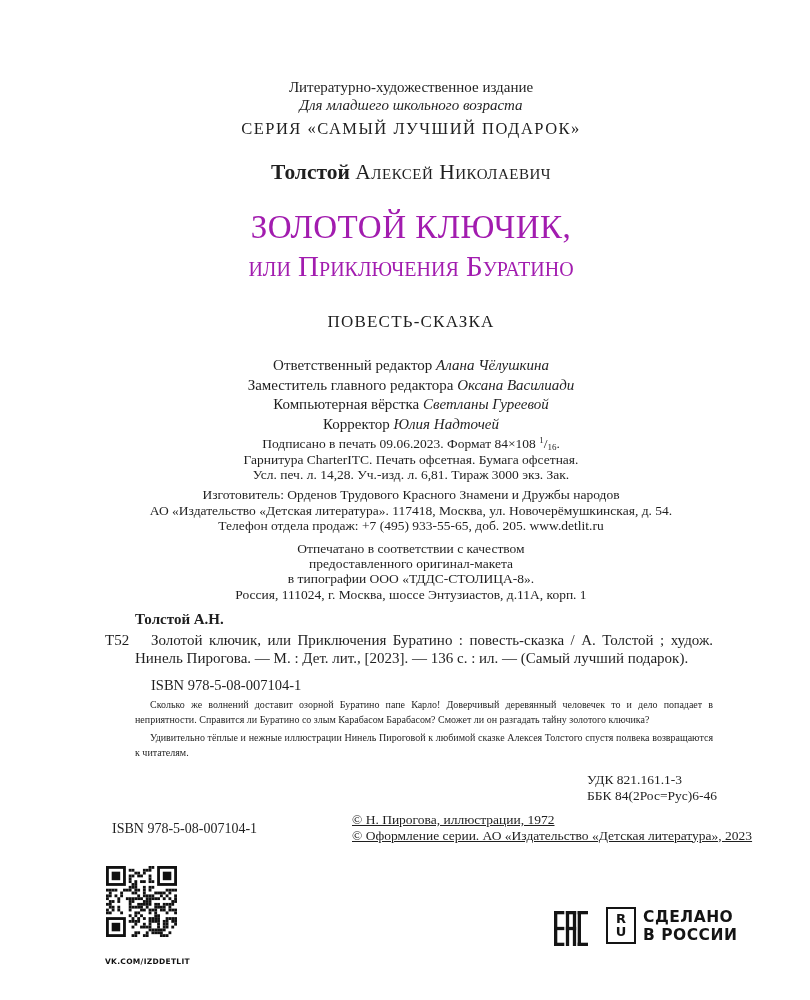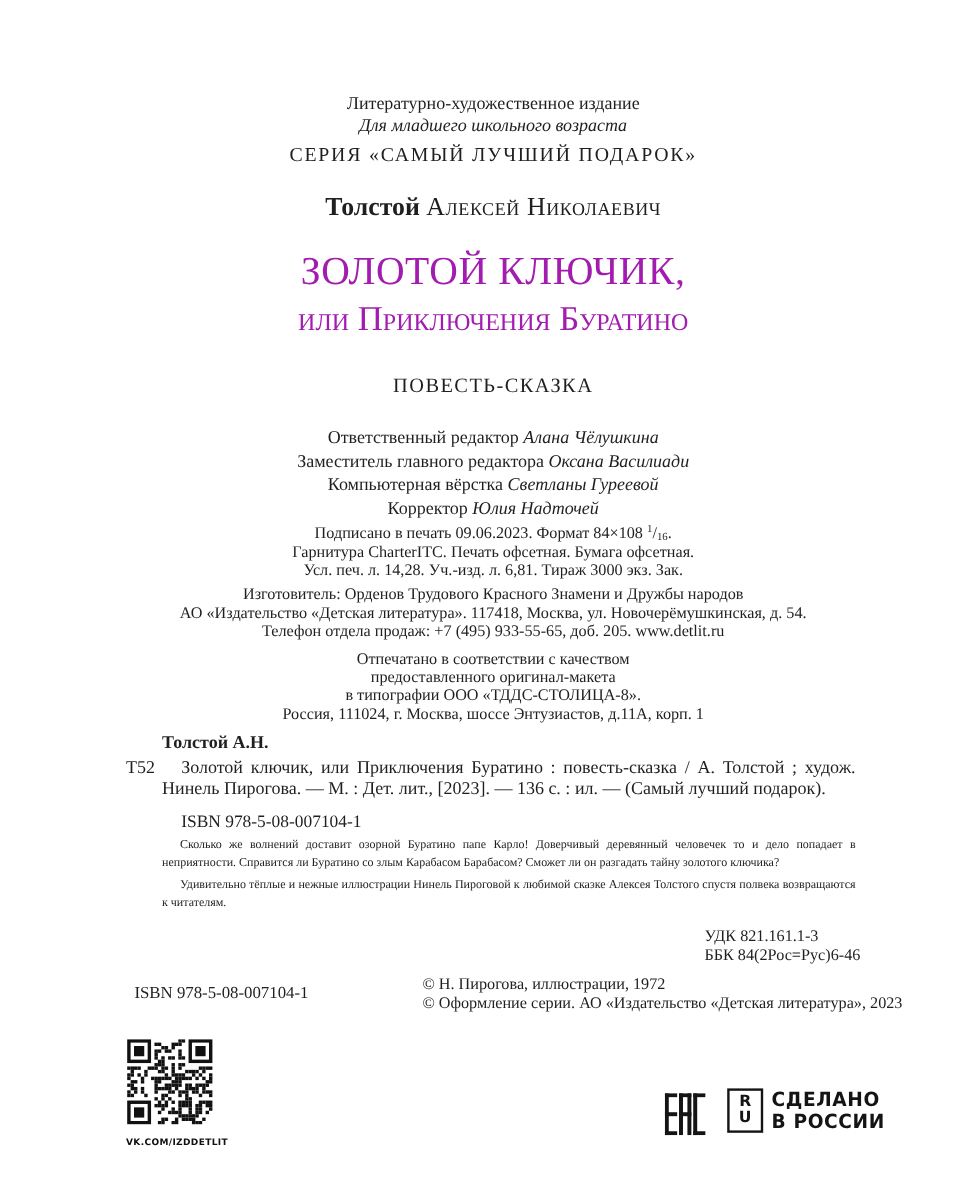--- a/index.html
+++ b/index.html
@@ -40,26 +40,26 @@
   .biblio .ashort{font-weight:bold;font-size:15px;line-height:18px;}
   .entrywrap{position:relative;margin-top:4px;}
   .code{position:absolute;left:-30px;top:0;font-size:15px;}
   .entry{margin:0;font-size:15px;line-height:17.5px;text-align:justify;text-indent:16px;}
   .isbn1{margin-top:10px;font-size:14.5px;text-indent:16px;}
   .annot{position:absolute;left:135px;width:578px;top:697px;font-size:10px;line-height:15.4px;}
   .annot p{margin:0;text-align:justify;text-indent:15px;}
   .annot p + p{margin-top:2px;}
   
   .classif{position:absolute;left:587px;top:772px;font-size:13.5px;line-height:15.5px;text-align:left;}
-  .copyr{position:absolute;left:352px;top:812px;font-size:13.5px;line-height:15.5px;text-align:left;}
+  .copyr{position:absolute;left:352px;top:812px;font-size:13.5px;line-height:15.5px;text-align:left;text-decoration:underline;}
   .isbn2{position:absolute;left:112px;top:821px;font-size:14px;}
   
   .qrblock{position:absolute;left:105px;top:866px;width:84px;text-align:left;}
   .qrblock svg{display:block;}
-  .qrcaption{margin-top:10px;font-family:"DejaVu Sans", sans-serif;font-weight:bold;font-size:7.5px;letter-spacing:0.3px;color:#111;}
+  .qrcaption{margin-top:20px;font-family:"DejaVu Sans", sans-serif;font-weight:bold;font-size:7.5px;letter-spacing:0.3px;color:#111;}
   .eac{position:absolute;left:554px;top:911px;}
   .madein{position:absolute;left:606px;top:907px;display:flex;align-items:center;gap:7px;font-family:"DejaVu Sans", sans-serif;color:#141414;}
   .rubox{width:26px;height:33px;border:2.5px solid #141414;display:flex;flex-direction:column;align-items:center;justify-content:center;}
   .rubox span{font-weight:bold;font-size:13px;line-height:12.5px;}
   .mitext{font-weight:bold;font-size:15.5px;line-height:17px;letter-spacing:0.5px;transform:scaleY(1.05);}
 </style>
 </head>
 <body>
 
 <div class="page">

